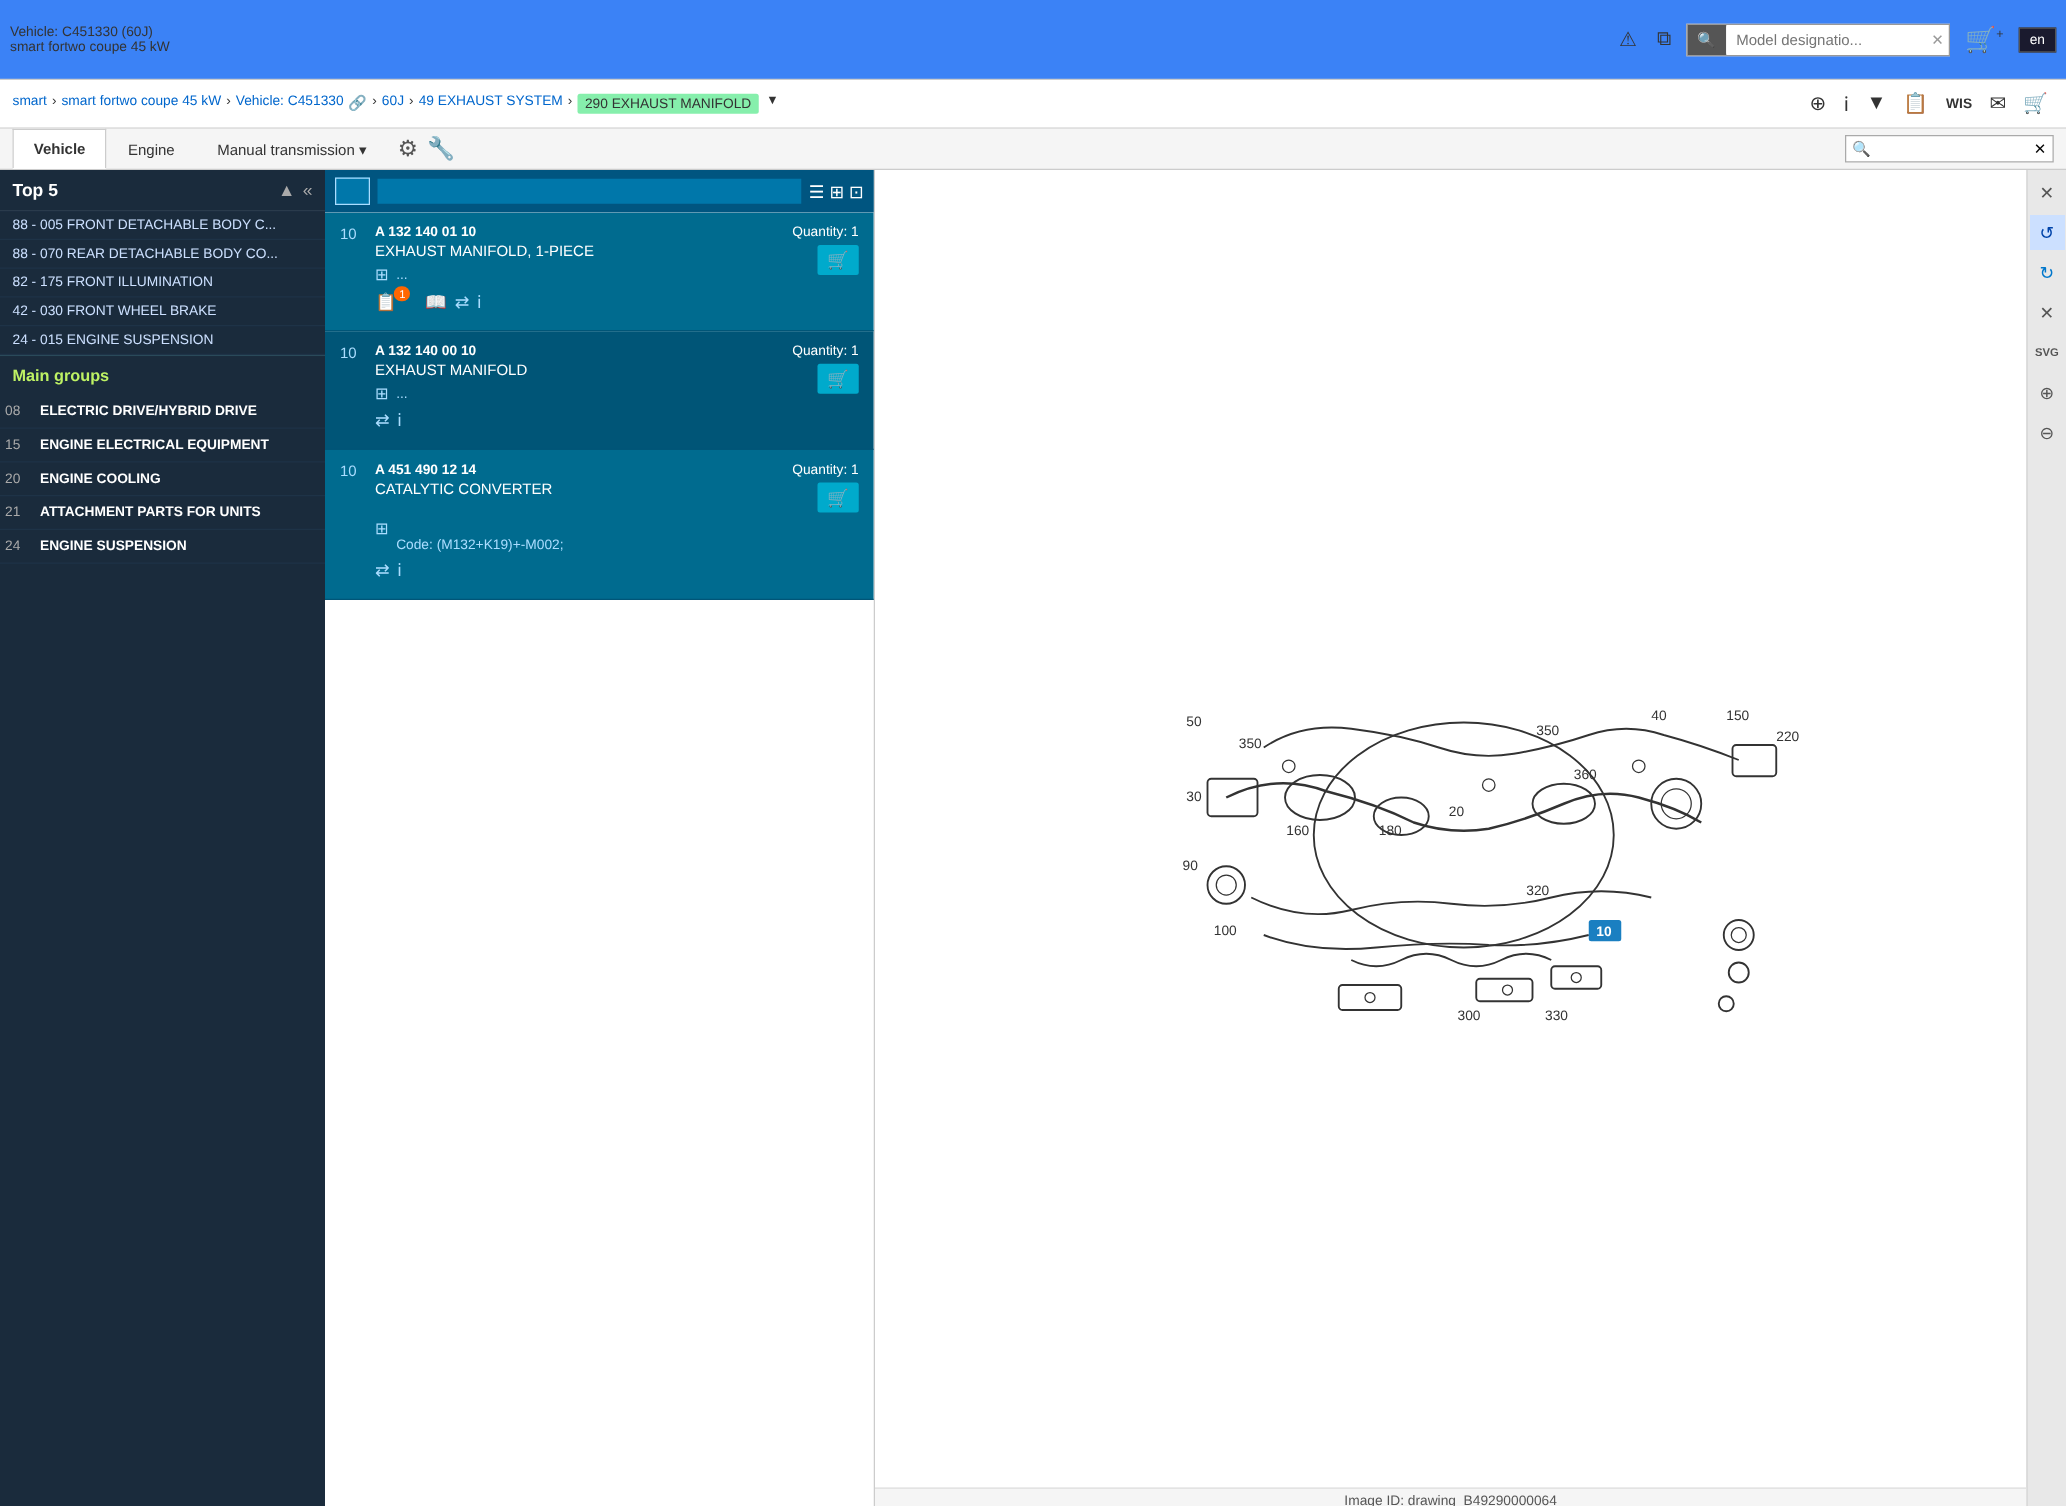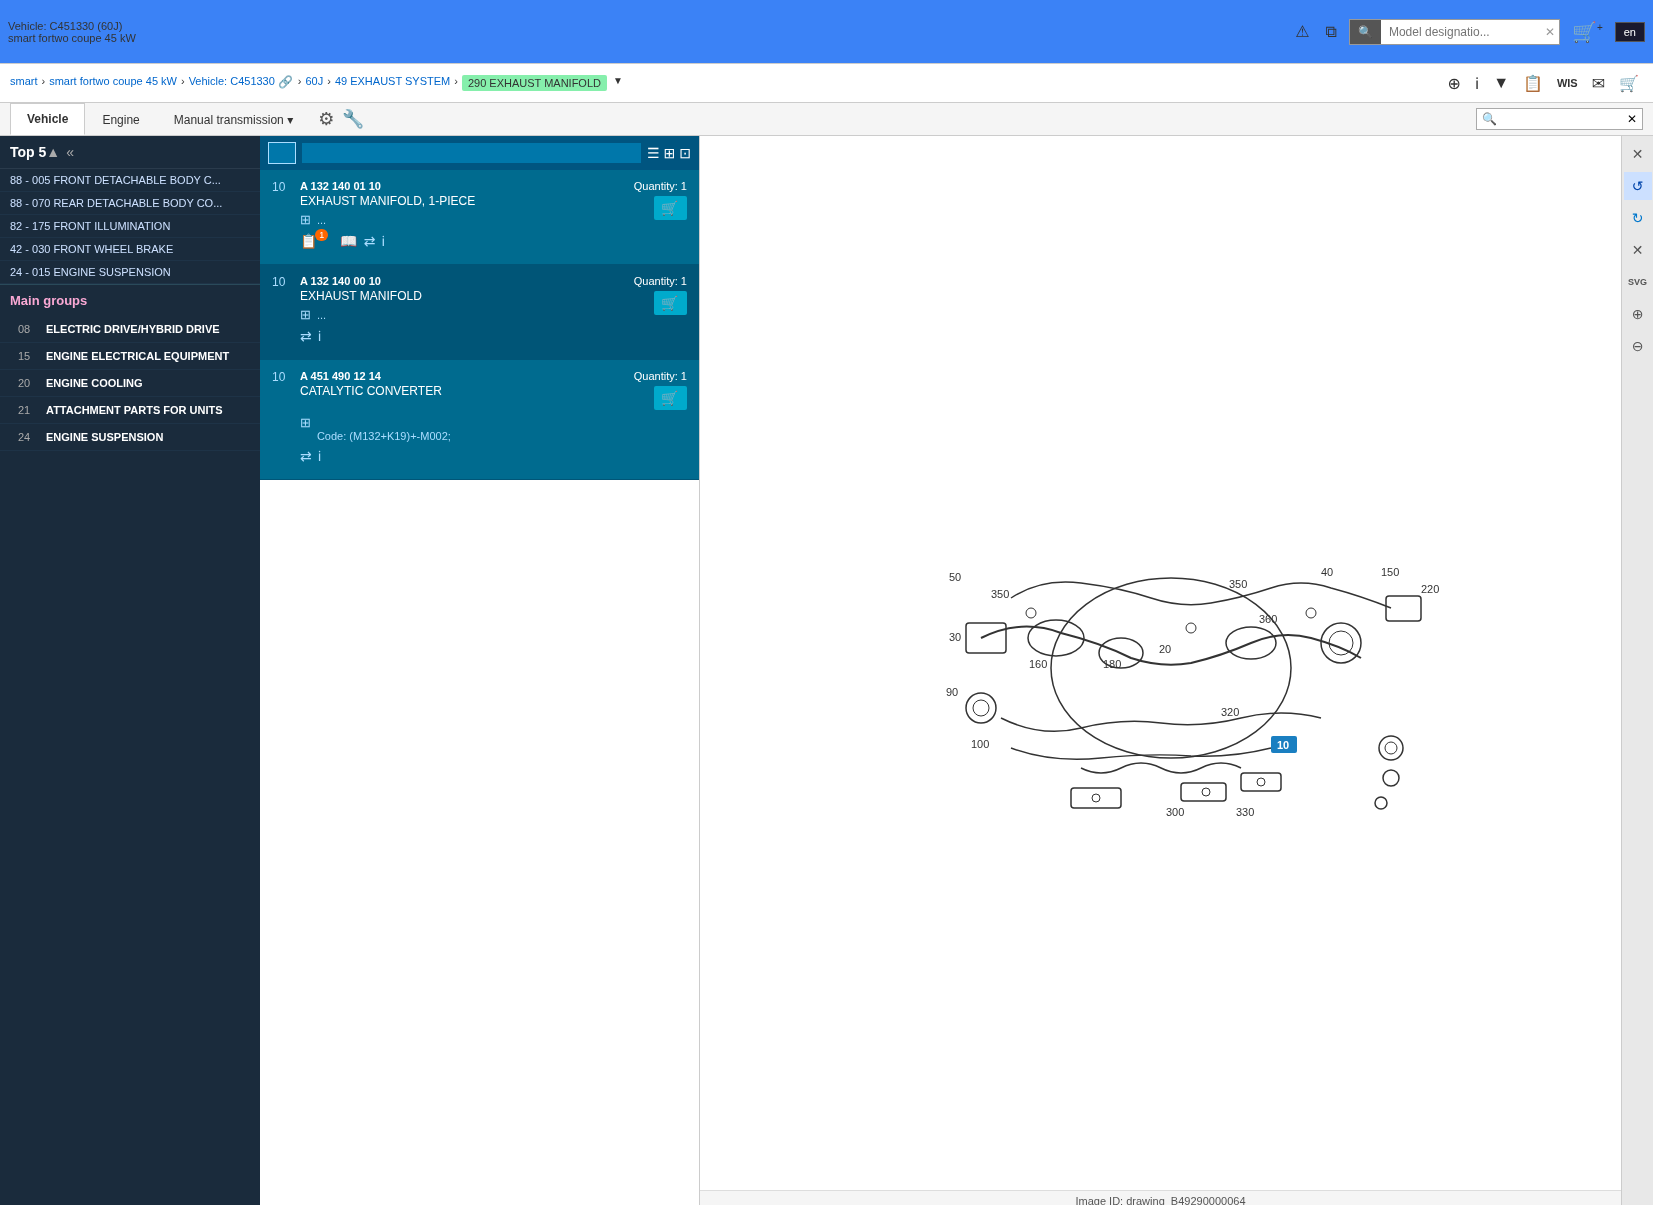--- a/index.html
+++ b/index.html
@@ -159,20 +159,21 @@
       display: flex;
       flex-direction: column;
       overflow: hidden;
       flex-shrink: 0;
     }
     .sidebar-top5-header {
       background: #1a2b3c;
       padding: 8px 10px;
       display: flex;
       align-items: center;
+      justify-content: space-between;
       border-bottom: 1px solid #2a3b4c;
     }
     .sidebar-top5-title {
       font-size: 14px;
       font-weight: bold;
       color: #fff;
     }
     .sidebar-top5-controls { display: flex; gap: 6px; }
     .sidebar-top5-btn {
       background: none;
@@ -186,26 +187,26 @@
       padding: 5px 10px;
       font-size: 11px;
       color: #cce0ff;
       cursor: pointer;
       border-bottom: 1px solid #1e3347;
     }
     .main-groups-header {
       padding: 8px 10px;
       font-size: 13px;
       font-weight: bold;
-      color: #f9a8d4;
+      color: #bef264;
       background: #1a2b3c;
     }
     .group-list { overflow-y: auto; flex: 1; }
     .group-item {
-      padding: 7px 18px;
+      padding: 7px 4px;
       font-size: 11px;
       color: #dde;
       cursor: pointer;
       display: flex;
       align-items: flex-start;
       gap: 8px;
       border-bottom: 1px solid #1e3347;
     }
     .group-num { color: #aaa; width: 20px; flex-shrink: 0; font-size: 11px; }
     .group-name { color: #fff; font-size: 11px; font-weight: bold; }

